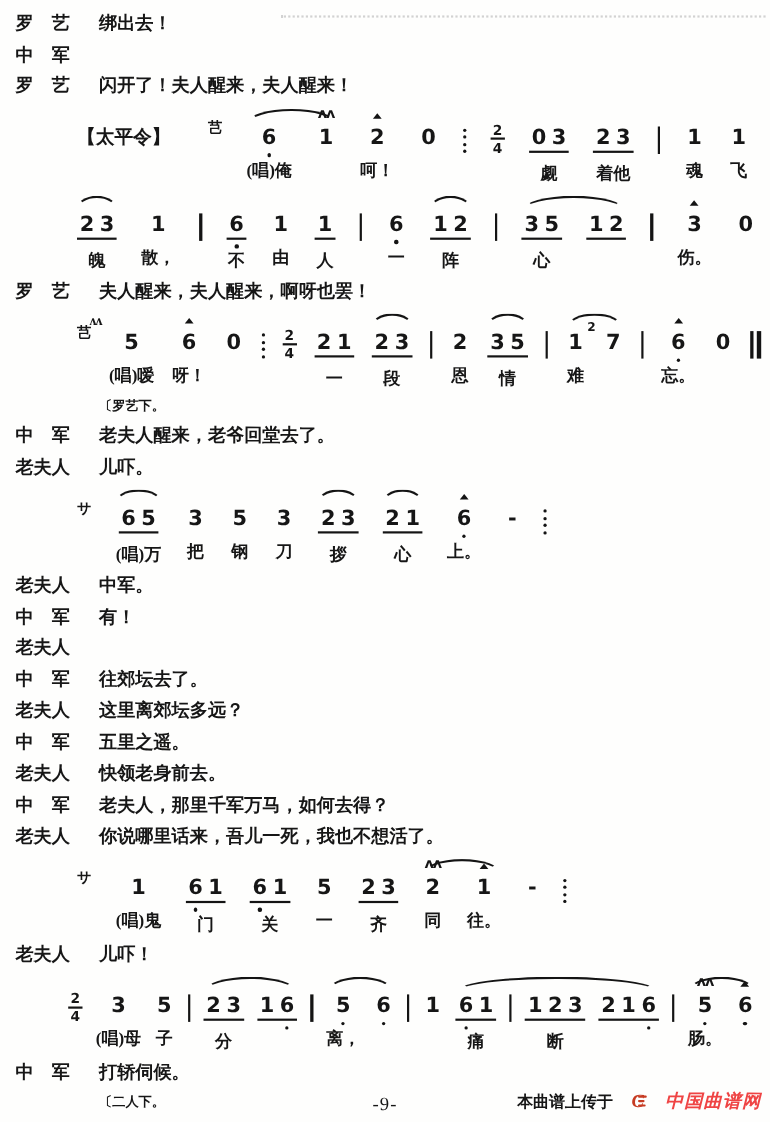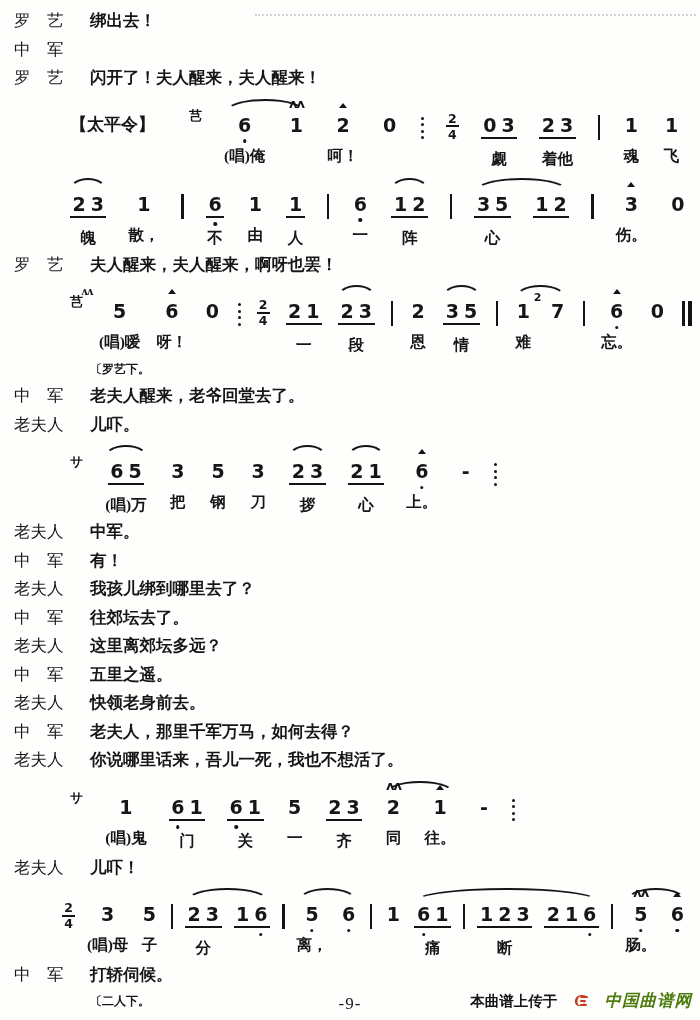--- a/index.html
+++ b/index.html
@@ -3,21 +3,21 @@
 <meta charset="utf-8">
 <style>
   html,body{margin:0;padding:0}
   body{width:700px;height:1020px;background:#fefefd;position:relative;overflow:hidden;
        box-sizing:border-box;padding-top:10px;color:#161616;
        font-family:"Liberation Serif",serif}
   .artifact{position:absolute;top:14px;left:255px;right:4px;border-top:2px dotted #bcbcbc;opacity:.65}
 
   
   .dialogue{display:flex;padding-left:14px;margin-bottom:7px;font-size:16.5px;line-height:21.5px}
-  .speaker{flex:0 0 76px;font-weight:400;white-space:nowrap}
+  .speaker{flex:0 0 76px;font-weight:700;white-space:nowrap}
   .dtext{font-weight:600;white-space:nowrap}
   .stage{padding-left:90px;margin:1px 0 7px;font-size:12px;font-weight:600}
 
   
   .music{position:relative;display:flex;align-items:flex-start;padding:18px 0 2px 70px;
          margin-bottom:5px;column-gap:16px;font-family:"DejaVu Sans",sans-serif}
   .music.loose{column-gap:22px}
   .music.tight{column-gap:12px;padding-left:62px}
   .music .grp-inner{column-gap:16px}
   .music.loose .grp-inner{column-gap:22px}
@@ -339,21 +339,20 @@
     <div class="dialogue">
       <span class="speaker">老夫人</span>
       <span class="dtext">中军。</span>
     </div>
     <div class="dialogue">
       <span class="speaker">中　军</span>
       <span class="dtext">有！</span>
     </div>
     <div class="dialogue">
       <span class="speaker">老夫人</span>
-      <span class="dtext">我孩儿绑到哪里去了？</span>
     </div>
     <div class="dialogue">
       <span class="speaker">中　军</span>
       <span class="dtext">往郊坛去了。</span>
     </div>
     <div class="dialogue">
       <span class="speaker">老夫人</span>
       <span class="dtext">这里离郊坛多远？</span>
     </div>
     <div class="dialogue">
@@ -517,15 +516,15 @@
   <div class="wm">
     <span class="wm-prefix">本曲谱上传于</span>
     <span class="logo">
       <span class="logo-c" style="color: rgb(198, 59, 34);">C</span>
       <span class="logo-bars">
           <i style="background: rgb(198, 59, 34);"></i>
           <i style="background: rgb(198, 59, 34);"></i>
           <i style="background: rgb(198, 59, 34);"></i>
         </span>
     </span>
-    <span class="wm-site" style="color: #4d7c0f; font-family: Liberation Mono, monospace;">中国曲谱网</span>
+    <span class="wm-site" style="color: #ef4444; font-family: Liberation Mono, monospace;">中国曲谱网</span>
   </div>
 </div>
 
 </body></html>

